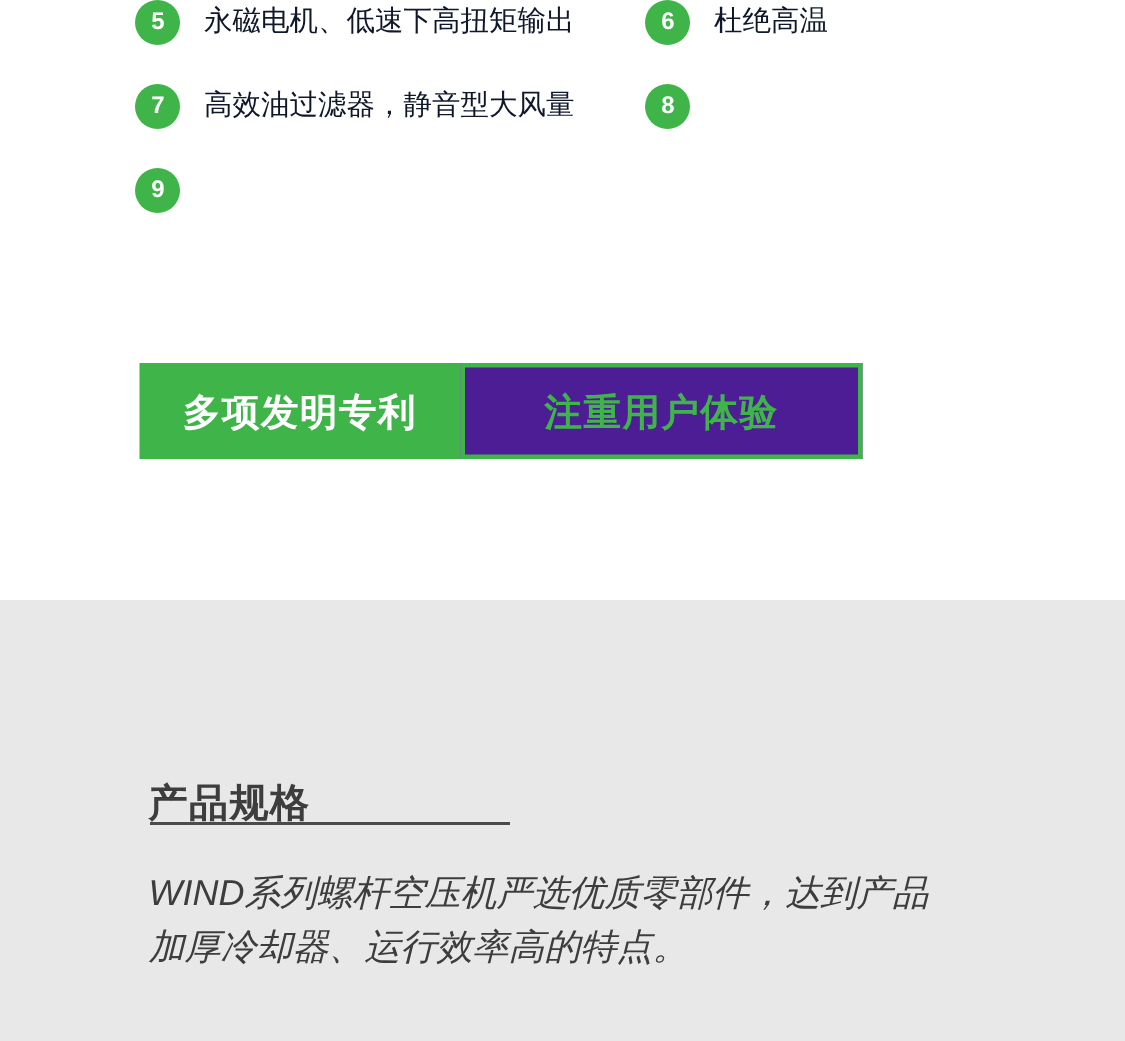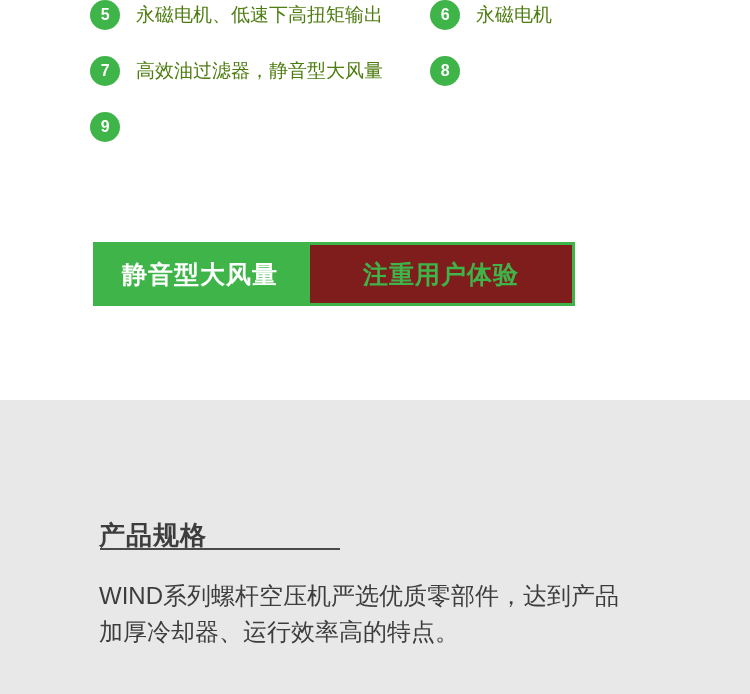--- a/index.html
+++ b/index.html
@@ -57,21 +57,21 @@
     font-size: 16px;
     line-height: 30px;
     text-align: center;
     font-weight: bold;
     letter-spacing: -0.5px;
   }
   .badge.wide { font-size: 14px; }
   .feature-text {
     margin-left: 16px;
     font-size: 19px;
-    color: #4d7c0f;
+    color: #0f172a;
     line-height: 1.2;
     white-space: nowrap;
   }
 
   
   .banners {
     position: absolute;
     left: 93px;
     top: 242px;
     display: flex;
@@ -86,21 +86,21 @@
     font-weight: bold;
     letter-spacing: 1px;
   }
   .banner.solid {
     width: 214px;
     background: #3eb449;
     color: #ffffff;
   }
   .banner.outline {
     width: 268px;
-    background: #7f1d1d;
+    background: #4c1d95;
     border: 3px solid #3eb449;
     color: #3eb449;
   }
 
   
   .spec {
     position: absolute;
     left: 0;
     top: 400px;
     width: 750px;
@@ -126,38 +126,38 @@
   }
   .spec-body {
     position: absolute;
     left: 99px;
     top: 178px;
     width: 560px;
     font-size: 24px;
     color: #3d3d3d;
     line-height: 1.5;
   }
-  .spec-body .line { display: block; white-space: nowrap; }
+  .spec-body .line { display: block; white-space: nowrap; font-style: italic; }
 </style>
 </head>
 <body>
 
 <div class="page">
 
   <section class="features">
     <div class="feature-grid">
 
       <div class="feature-row">
         <div class="feature-cell col1">
           <span class="badge">5</span>
           <span class="feature-text">永磁电机、低速下高扭矩输出</span>
         </div>
         <div class="feature-cell col2">
           <span class="badge">6</span>
-          <span class="feature-text">永磁电机</span>
+          <span class="feature-text">杜绝高温</span>
         </div>
       </div>
 
       <div class="feature-row">
         <div class="feature-cell col1">
           <span class="badge">7</span>
           <span class="feature-text">高效油过滤器，静音型大风量</span>
         </div>
         <div class="feature-cell col2">
           <span class="badge">8</span>
@@ -166,21 +166,21 @@
 
       <div class="feature-row">
         <div class="feature-cell col1">
           <span class="badge">9</span>
         </div>
       </div>
 
     </div>
 
     <div class="banners">
-      <div class="banner solid">静音型大风量</div>
+      <div class="banner solid">多项发明专利</div>
       <div class="banner outline">注重用户体验</div>
     </div>
   </section>
 
   <section class="spec">
     <h2 class="spec-title">产品规格</h2>
     <div class="spec-rule"></div>
     <div class="spec-body">
       <span class="line">WIND系列螺杆空压机严选优质零部件，达到产品</span>
       <span class="line">加厚冷却器、运行效率高的特点。</span>

